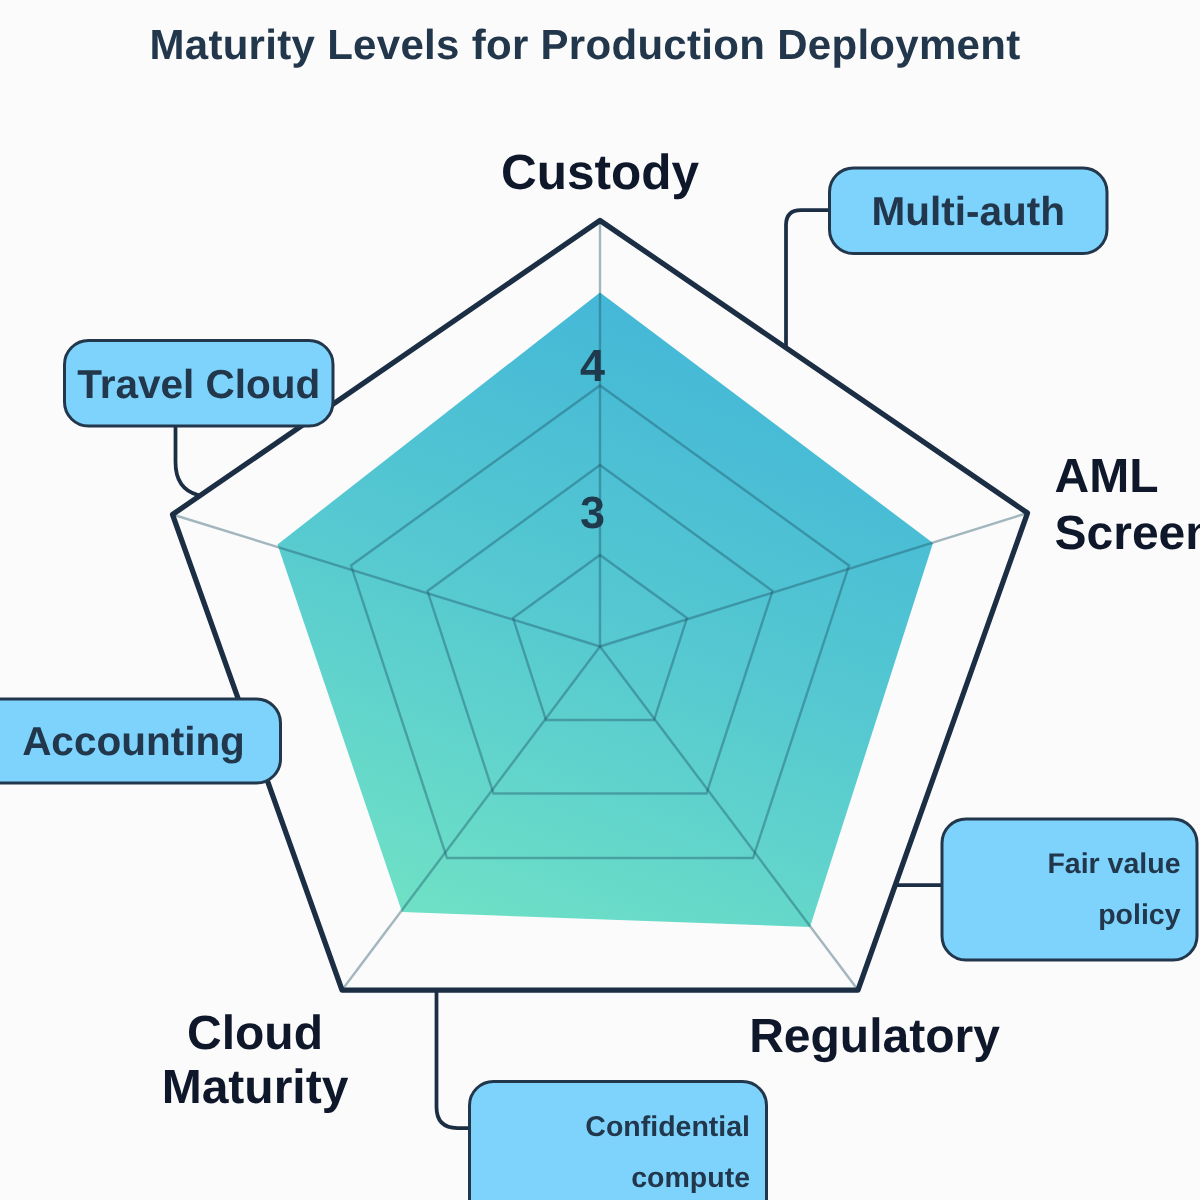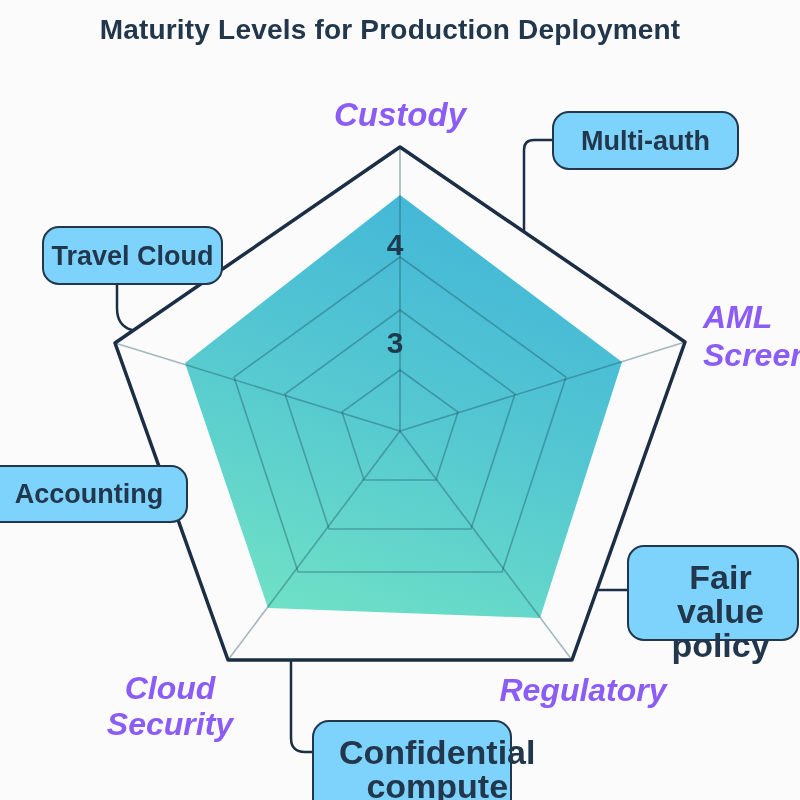--- a/index.html
+++ b/index.html
@@ -7,37 +7,37 @@
     position:relative;width:800px;height:800px;overflow:hidden;
     background:#fbfbfb;
     font-family:"Liberation Sans",sans-serif;
   }
   .chart-svg{position:absolute;left:0;top:0;}
   .page-title{
     position:absolute;left:0;top:14px;width:780px;text-align:center;
     font-size:28px;font-weight:600;color:#22374c;letter-spacing:.2px;
   }
   .axis-label{
-    position:absolute;font-weight:700;color:#8b5cf6;text-align:center;
-    font-size:32px;line-height:37px;font-style:italic;
+    position:absolute;font-weight:700;color:#0f172a;text-align:center;
+    font-size:32px;line-height:37px;
   }
   .axis-label.left-col{text-align:left;}
   .tick-label{
     position:absolute;width:40px;text-align:center;
     font-size:30px;font-weight:700;color:#1f3a4d;
   }
   .callout{
     position:absolute;box-sizing:border-box;background:#7dd3fc;
     border:2.5px solid #22374c;border-radius:17px;
     display:flex;align-items:center;justify-content:center;
     font-size:27px;font-weight:600;color:#22374c;line-height:34px;
   }
   .callout.multi-line{
     justify-content:flex-start;align-items:flex-start;
-    padding:13px 10px 0 25px;font-size:34px;text-align:center;
+    padding:13px 10px 0 25px;font-size:19px;text-align:right;
   }
 </style>
 </head>
 <body>
 
 <div class="canvas">
 
   <svg class="chart-svg" width="800" height="800" viewBox="0 0 800 800">
     <defs>
       <linearGradient id="fillGrad" x1="0.68" y1="0" x2="0.28" y2="1">
@@ -74,21 +74,21 @@
   </svg>
 
   <div class="page-title">Maturity Levels for Production Deployment</div>
 
   <div class="tick-label" style="left:375px;top:228px;">4</div>
   <div class="tick-label" style="left:375px;top:326px;">3</div>
 
   <div class="axis-label" style="left:300px;top:96px;width:200px;font-size:33px;">Custody</div>
   <div class="axis-label left-col" style="left:703px;top:298px;width:150px;line-height:38px;">AML Screening</div>
   <div class="axis-label" style="left:483px;top:672px;width:200px;text-align:center;">Regulatory</div>
-  <div class="axis-label" style="left:90px;top:670px;width:160px;line-height:36px;">Cloud Security</div>
+  <div class="axis-label" style="left:90px;top:670px;width:160px;line-height:36px;">Cloud Maturity</div>
 
   <div class="callout" style="left:552px;top:111px;width:187px;height:59px;">Multi-auth</div>
   <div class="callout" style="left:42px;top:226px;width:181px;height:59px;">Travel Cloud</div>
   <div class="callout" style="left:-24px;top:465px;width:212px;height:58px;padding-left:14px;">Accounting</div>
   <div class="callout multi-line" style="left:627px;top:545px;width:172px;height:96px;">Fair value policy</div>
   <div class="callout multi-line" style="left:312px;top:720px;width:200px;height:110px;">Confidential compute</div>
 
 </div>
 
 </body></html>

